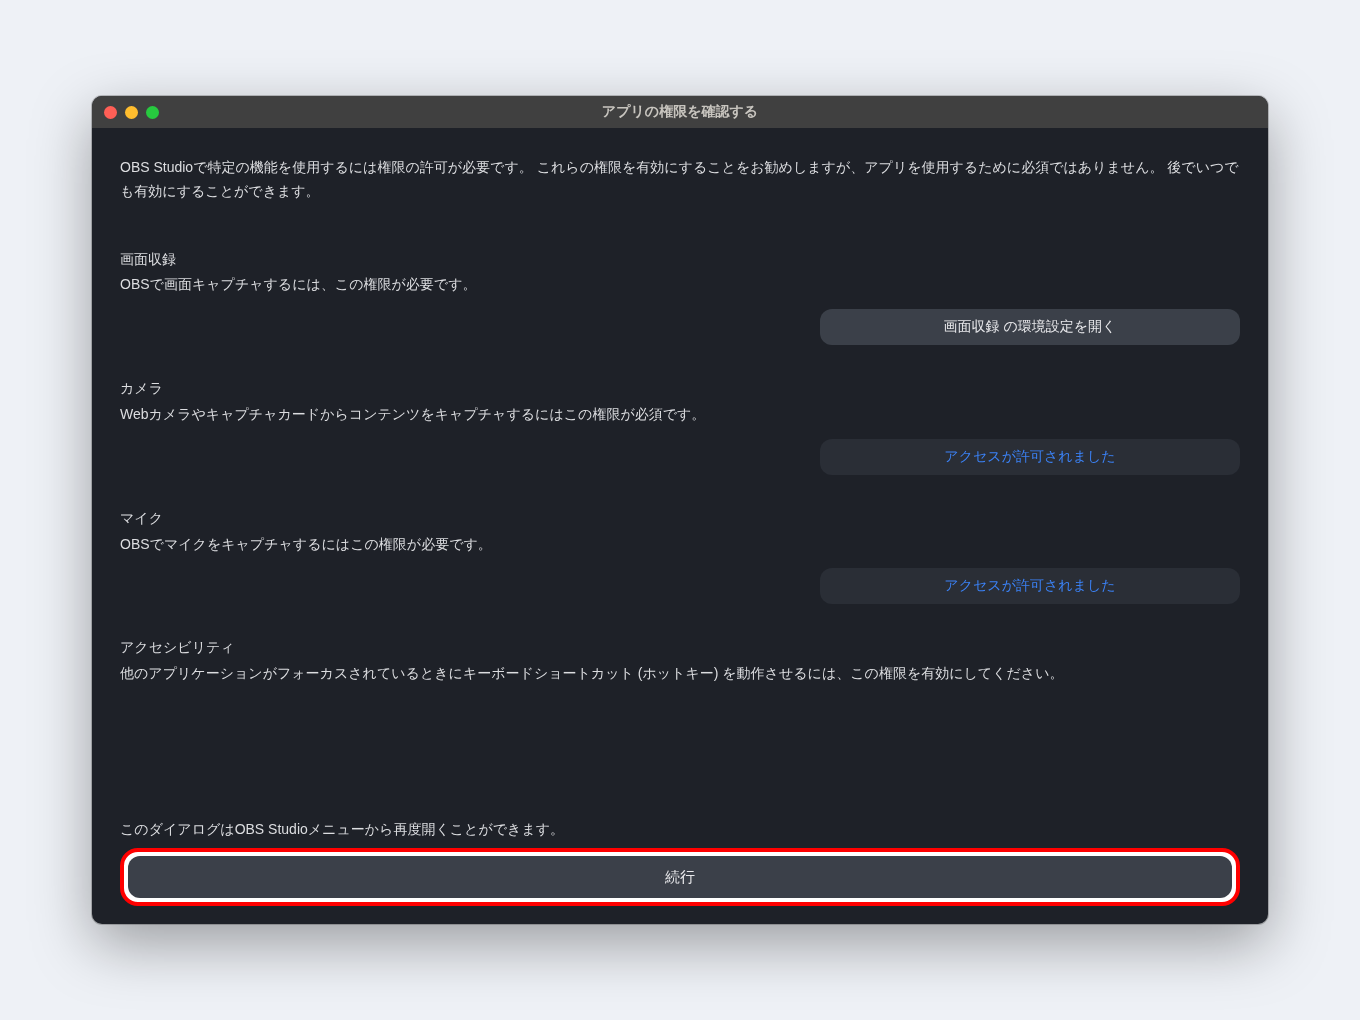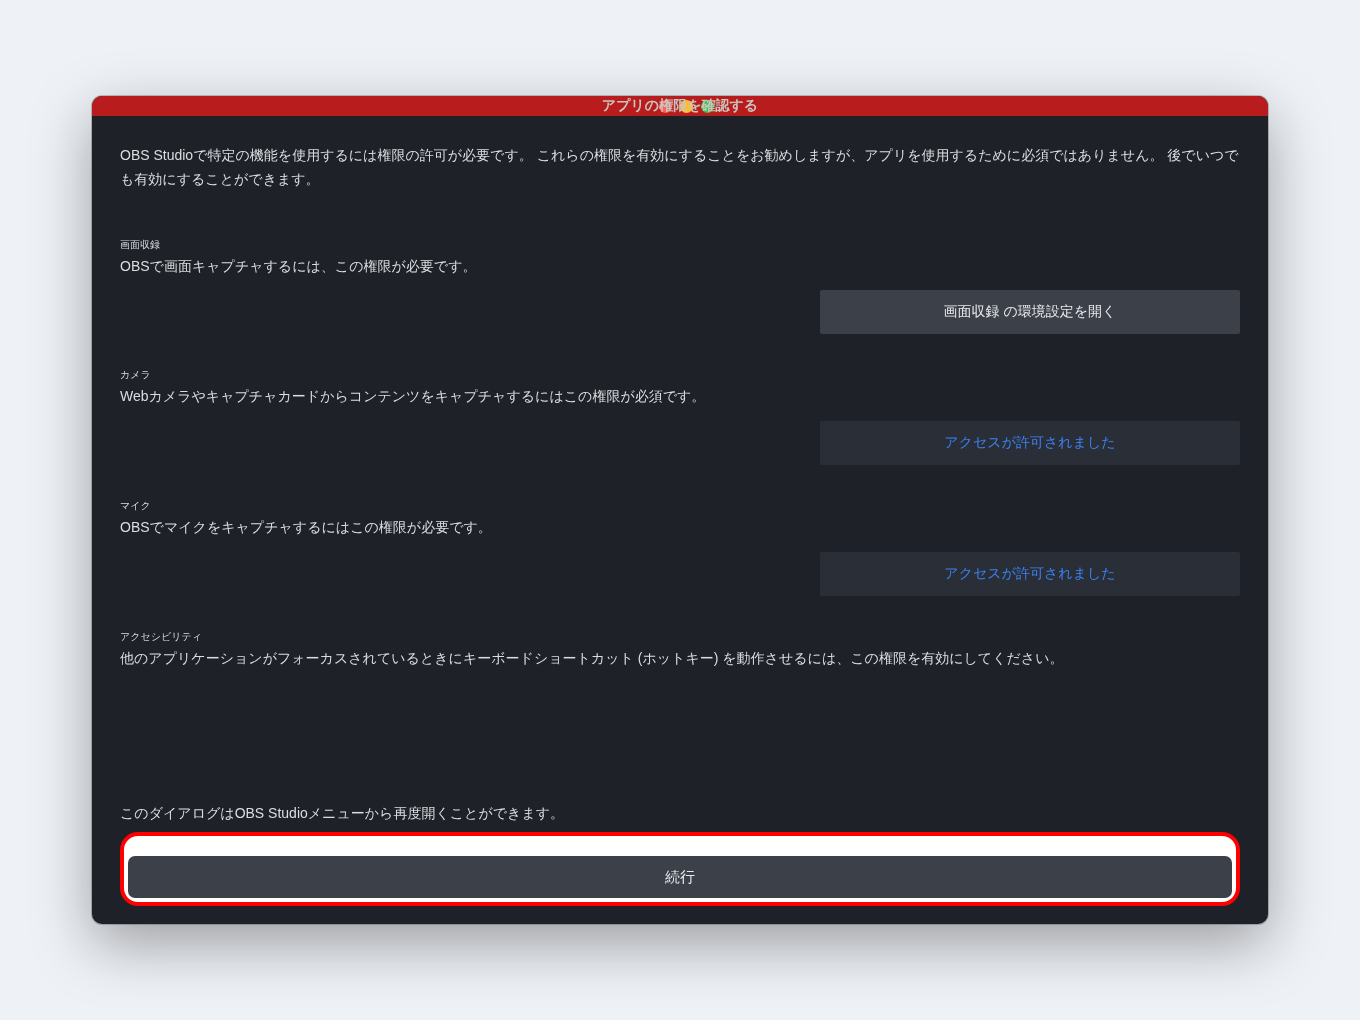--- a/index.html
+++ b/index.html
@@ -16,27 +16,26 @@
       width: 1176px;
       height: 828px;
       background: #1e2128;
       border-radius: 10px;
       box-shadow: 0 20px 60px rgba(0,0,0,0.35), 0 0 0 1px rgba(0,0,0,0.2);
       overflow: hidden;
       display: flex;
       flex-direction: column;
     }
     .titlebar {
-      height: 20px;
-      background: #b91c1c;
+      height: 32px;
+      background: #404040;
       display: flex;
       align-items: center;
       position: relative;
       flex-shrink: 0;
-      justify-content: center;
     }
     .traffic-lights {
       display: flex;
       gap: 8px;
       margin-left: 12px;
     }
     .dot {
       width: 13px;
       height: 13px;
       border-radius: 50%;
@@ -62,39 +61,39 @@
       display: flex;
       flex-direction: column;
     }
     .intro {
       margin-bottom: 44px;
     }
     .section {
       margin-bottom: 10px;
     }
     .section-title {
-      font-size: 10px;
+      font-size: 14px;
       color: #dcdde0;
       margin-bottom: 2px;
     }
     .section-desc {
       color: #dcdde0;
       margin-bottom: 12px;
     }
     .button-row {
       display: flex;
       justify-content: flex-end;
       margin-bottom: 22px;
     }
     .btn {
       min-width: 420px;
-      height: 44px;
+      height: 36px;
       background: #3b4049;
       border: none;
-      border-radius: 2px;
+      border-radius: 12px;
       color: #e9e9ec;
       font-size: 14px;
       font-family: inherit;
       cursor: pointer;
       display: flex;
       align-items: center;
       justify-content: center;
       padding: 2px 24px;
     }
     .btn.disabled {
@@ -110,29 +109,28 @@
       border: 4px solid #ff0000;
       border-radius: 18px;
       background: #fff;
       padding: 4px;
     }
     .continue-btn {
       width: 100%;
       height: 42px;
       background: #3b4049;
       border: none;
-      border-radius: 7px;
+      border-radius: 12px;
       color: #e9e9ec;
       font-size: 15px;
       font-family: inherit;
       cursor: pointer;
       display: flex;
       align-items: center;
       justify-content: center;
-      margin-top: 16px;
     }
   </style>
 </head>
 <body>
 
 <div class="window">
   <div class="titlebar">
     <div class="traffic-lights">
       <div class="dot close"></div>
       <div class="dot min"></div>

